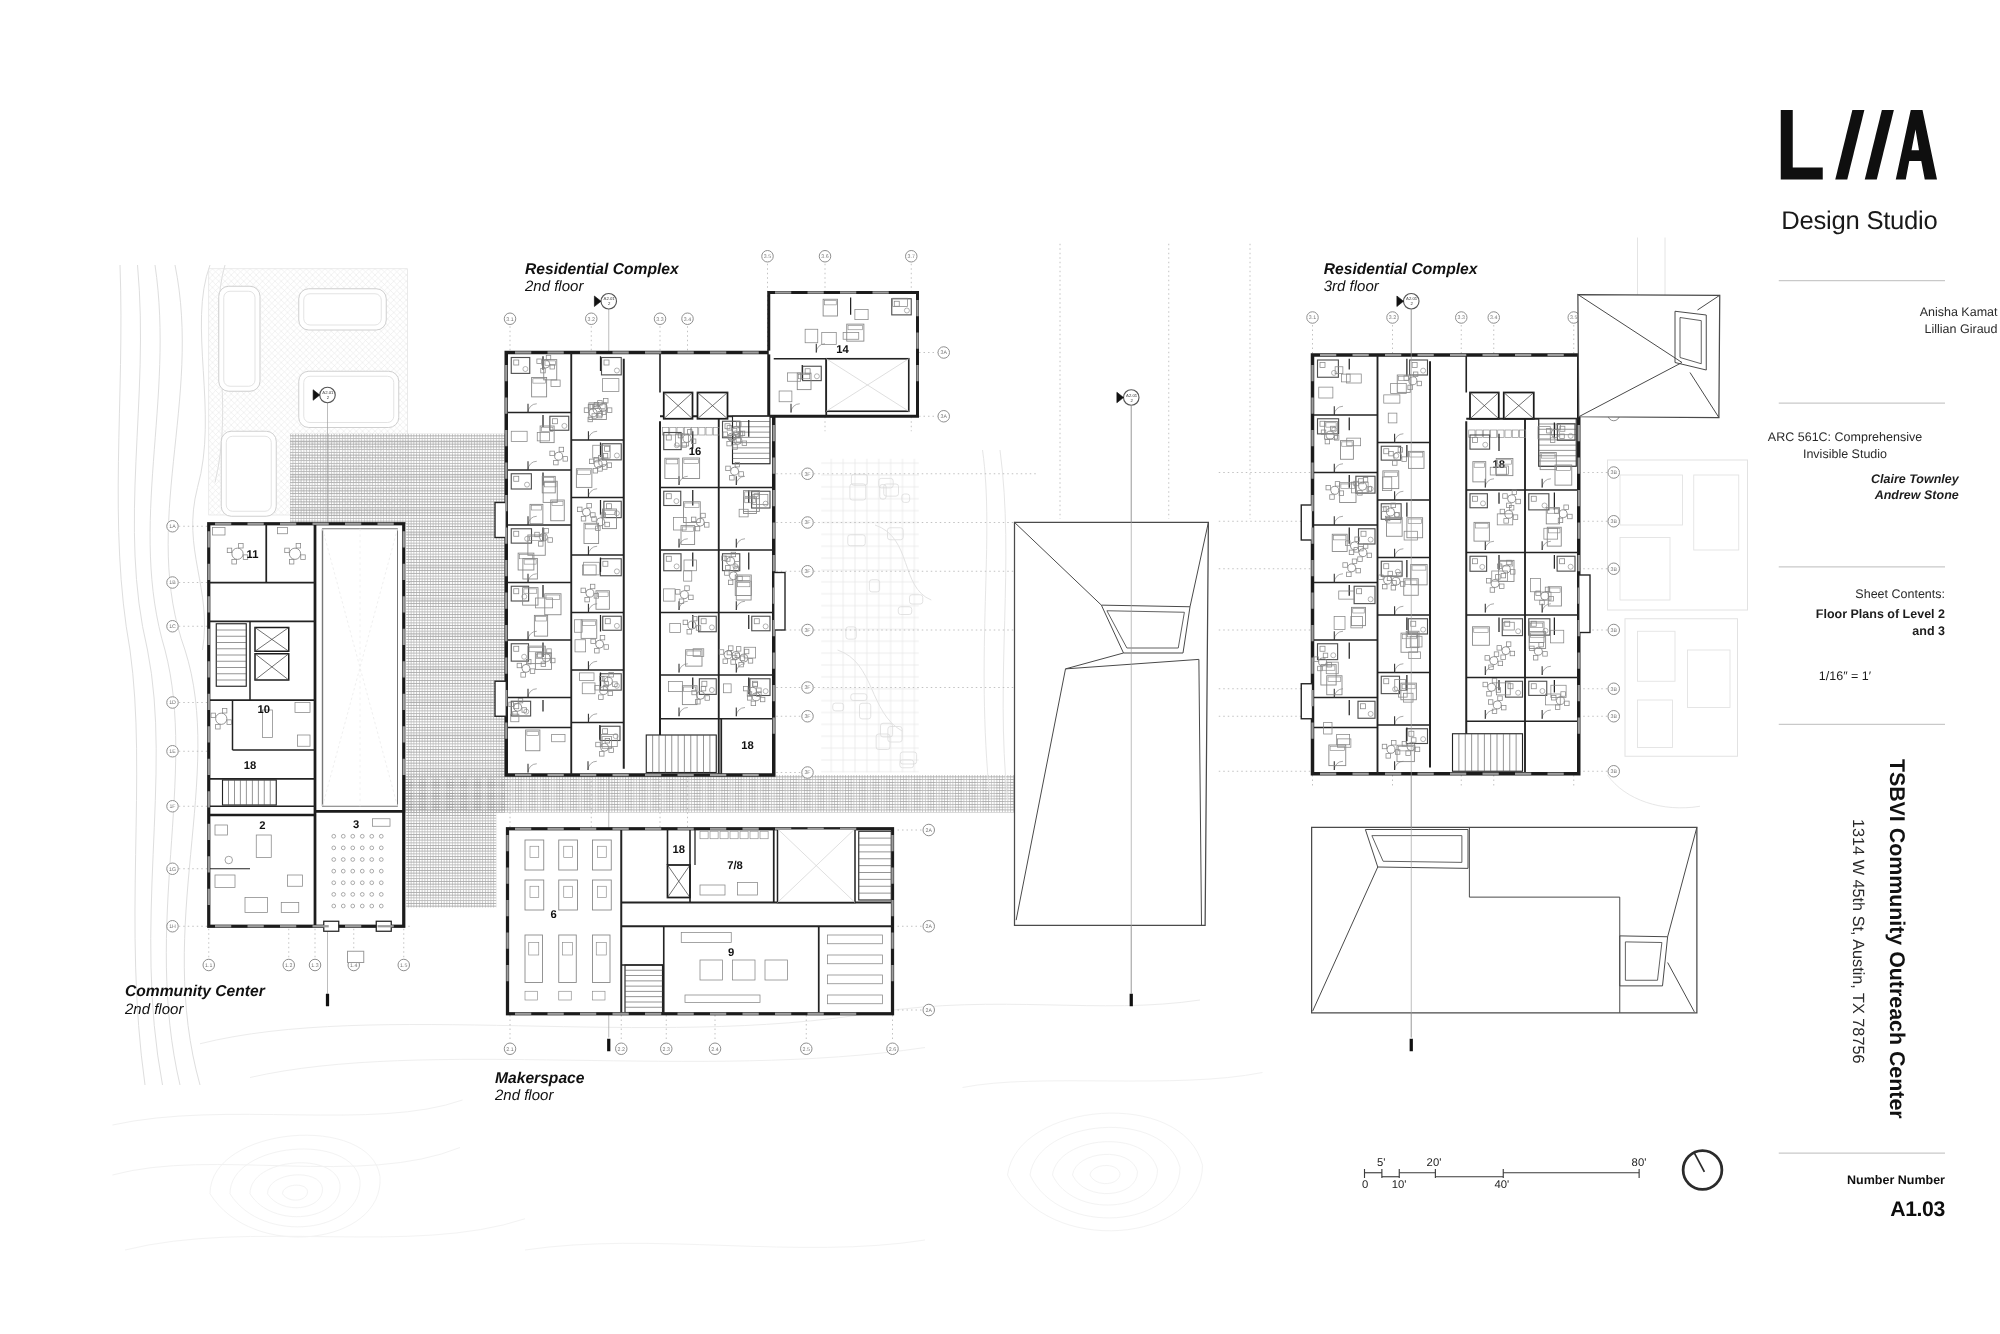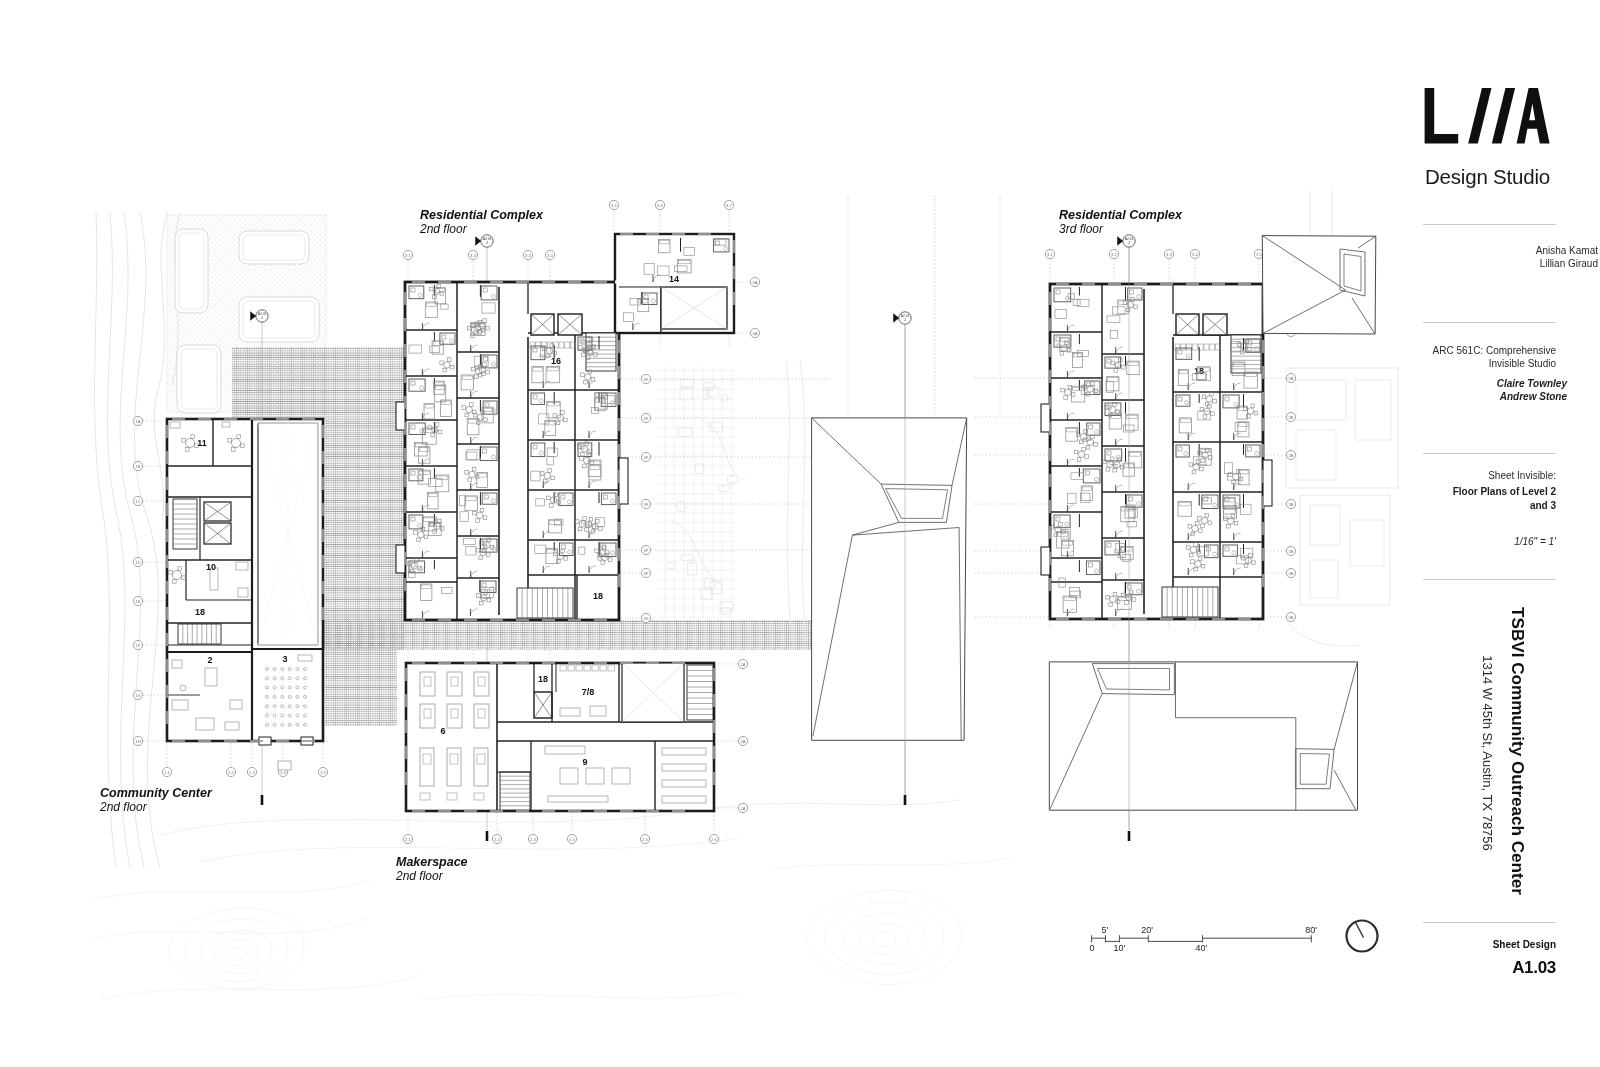--- a/index.html
+++ b/index.html
@@ -1740,31 +1740,31 @@
   <path d="M81.8,63.5 L95.5,8 h9.6 L91.4,63.5 Z"></path>
   <path d="M106.6,63.5 L118.6,8 h9.4 L139.6,63.5 h-9.8 L127,48.8 h-9.6 L114.6,63.5 Z M119.2,40.2 h6 L122.4,23.5 Z" fill-rule="evenodd"></path>
  </g>
 </svg>
 <div class="abs" style="left:1425px;top:164.5px;width:200px;font-size:20.5px;letter-spacing:-0.2px;color:#191919;">Design Studio</div>
 
 <div class="abs" style="left:1423px;top:224px;width:133px;border-top:1px solid #c9c9c9"></div>
 <div class="abs r" style="left:1448px;top:245px;width:150px;font-size:10px;color:#2a2a2a;line-height:12.5px;">Anisha Kamat<br>Lillian Giraud</div>
 
 <div class="abs" style="left:1423px;top:322px;width:133px;border-top:1px solid #c9c9c9"></div>
-<div class="abs r" style="left:1396px;top:344px;width:160px;font-size:10px;color:#2a2a2a;line-height:13px;">ARC 561C: Comprehensive<br>Invisible Studio</div>
+<div class="abs r" style="left:1396px;top:344px;width:160px;font-size:10px;color:#2a2a2a;line-height:13px;text-align:center;">ARC 561C: Comprehensive<br>Invisible Studio</div>
 <div class="abs r" style="left:1407px;top:376.5px;width:160px;font-size:10px;font-weight:bold;font-style:italic;color:#1c1c1c;line-height:13px;">Claire Townley<br>Andrew Stone</div>
 
 <div class="abs" style="left:1423px;top:452.5px;width:133px;border-top:1px solid #c9c9c9"></div>
-<div class="abs r" style="left:1396px;top:470px;width:160px;font-size:10px;color:#2a2a2a;">Sheet Invisible:</div>
+<div class="abs r" style="left:1396px;top:470px;width:160px;font-size:10px;color:#2a2a2a;">Sheet Contents:</div>
 <div class="abs r" style="left:1396px;top:485px;width:160px;font-size:10px;font-weight:bold;color:#1c1c1c;line-height:13.5px;">Floor Plans of Level 2<br>and 3</div>
-<div class="abs r" style="left:1396px;top:536px;width:160px;font-size:10px;font-style:italic;color:#1c1c1c;">1/16″ = 1′</div>
+<div class="abs r" style="left:1396px;top:536px;width:160px;font-size:10px;color:#1c1c1c;text-align:center;">1/16″ = 1′</div>
 
 <div class="abs" style="left:1423px;top:578.5px;width:133px;border-top:1px solid #c9c9c9"></div>
 
 <div class="abs" style="left:1516.5px;top:751px;width:0;height:0;">
  <div style="position:absolute;transform:translate(-50%,-50%) rotate(90deg);white-space:nowrap;font-size:17.1px;font-weight:bold;color:#111;">TSBVI Community Outreach Center</div>
 </div>
 <div class="abs" style="left:1486.5px;top:753px;width:0;height:0;">
  <div style="position:absolute;transform:translate(-50%,-50%) rotate(90deg);white-space:nowrap;font-size:13px;color:#2a2a2a;">1314 W 45th St, Austin, TX 78756</div>
 </div>
 
 <div class="abs" style="left:1423px;top:922px;width:133px;border-top:1px solid #c9c9c9"></div>
-<div class="abs r" style="left:1396px;top:939px;width:160px;font-size:10px;font-weight:bold;color:#111;">Sheet Design</div>
+<div class="abs r" style="left:1396px;top:939px;width:160px;font-size:10px;font-weight:bold;color:#111;">Number Number</div>
 <div class="abs r" style="left:1396px;top:958px;width:160px;font-size:17px;font-weight:bold;letter-spacing:-0.3px;color:#0d0d0d;">A1.03</div>
 </body></html>

